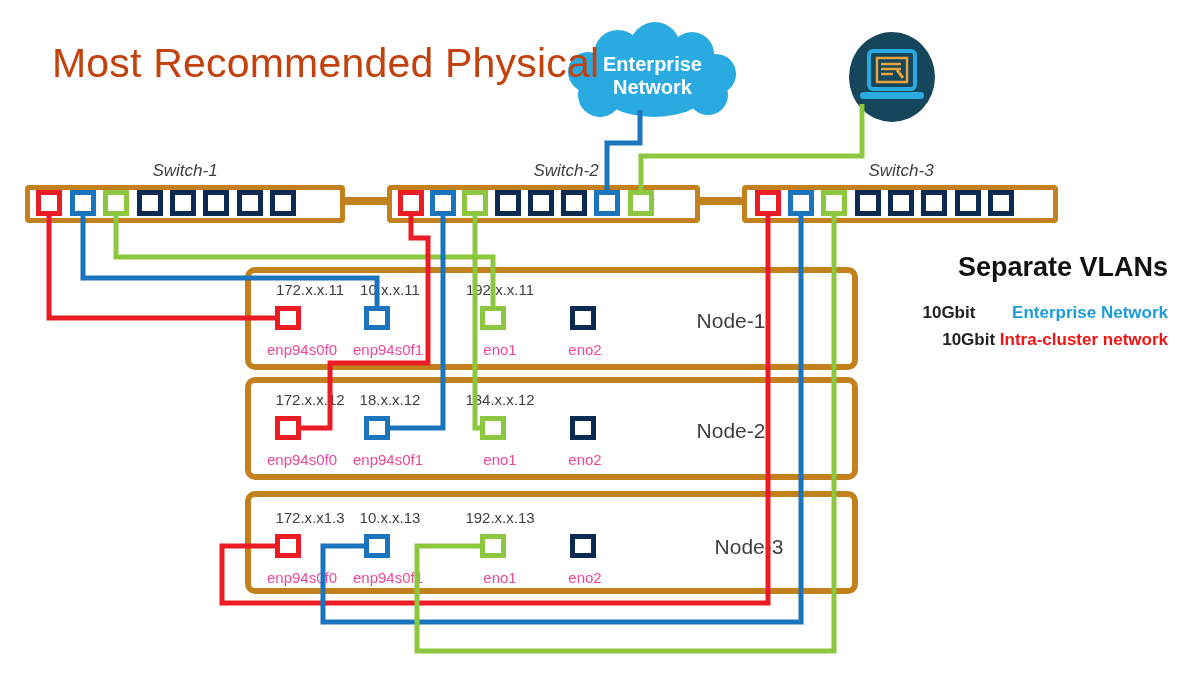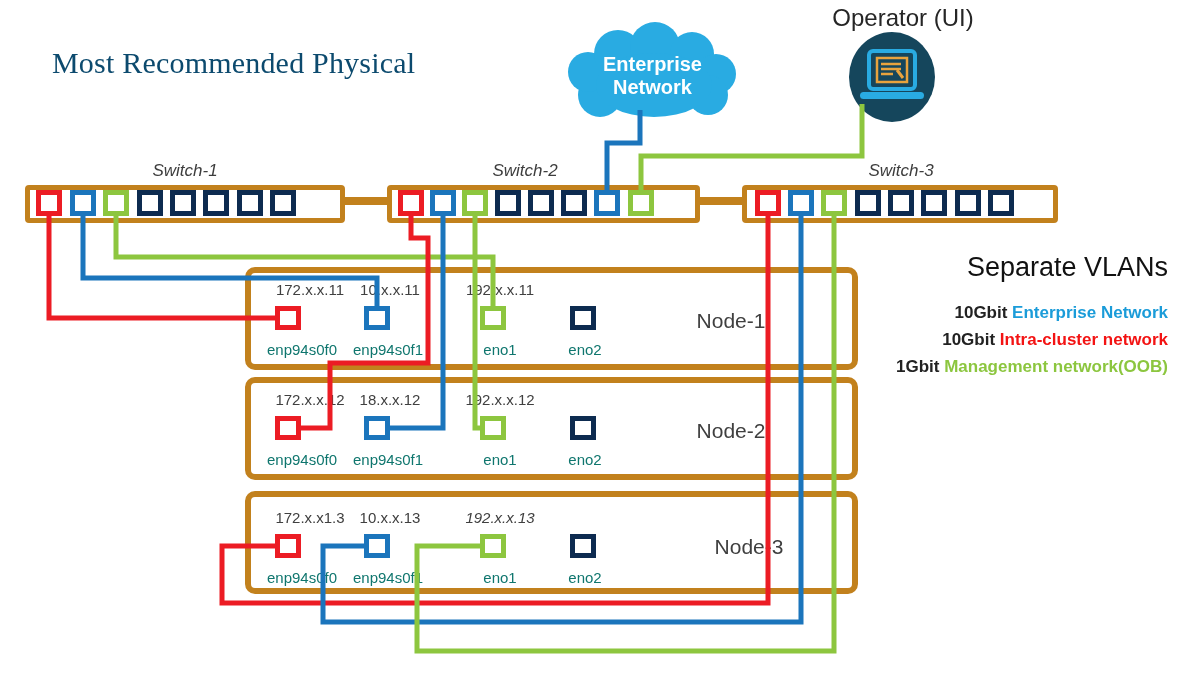--- a/index.html
+++ b/index.html
@@ -1,36 +1,36 @@
 <!DOCTYPE html>
 <html><head>
 <meta charset="utf-8">
 <style>
   * { margin:0; padding:0; box-sizing:border-box; }
   body { font-family:"Liberation Sans","DejaVu Sans",sans-serif; background:#fff; }
   .canvas { position:relative; width:1186px; height:675px; background:#fff; overflow:hidden; }
   .wires { position:absolute; left:0; top:0; z-index:5; pointer-events:none; }
-  .title { position:absolute; left:52px; top:46px; z-index:6; font-size:30px; line-height:34px; color:#0c4a6e; letter-spacing:0.2px;font-family:Liberation Serif, serif; }
+  .title { position:absolute; left:52px; top:46px; z-index:6; font-size:41px; line-height:34px; color:#c2410c; letter-spacing:0.2px; }
   .sw-label { position:absolute; top:161px; width:120px; text-align:center; z-index:6; font-size:17px; color:#3d3d3d;font-style:italic; }
   .box { position:absolute; border:5px solid #c2811d; background:#fff; border-radius:4px; z-index:2; }
   .nodebox { border-width:6px; border-radius:10px; }
   .port { position:absolute; background:#fff; border-style:solid; z-index:6; }
   .sm { width:26px; height:26px; border-width:5px; }
   .nd { width:26px; height:24px; border-width:5px; }
   .red   { border-color:#ec1c24; }
   .blue  { border-color:#1b75bc; }
   .green { border-color:#8dc63f; }
   .navy  { border-color:#0d2b50; }
   .iplabel   { position:absolute; width:100px; text-align:center; z-index:4; font-size:15px; color:#404040; }
-  .portname  { position:absolute; width:110px; text-align:center; z-index:4; font-size:15px; color:#0f766e; }
+  .portname  { position:absolute; width:110px; text-align:center; z-index:4; font-size:15px; color:#ec4899; }
   .nodename  { position:absolute; width:130px; text-align:center; z-index:4; font-size:21px; color:#3f3f3f; }
   .cloud-label { position:absolute; left:585px; top:53px; width:135px; z-index:6; text-align:center; color:#fff; font-size:20px; font-weight:bold; line-height:23px; }
   .operator-label { position:absolute; left:818px; top:4px; width:170px; z-index:6; text-align:center; font-size:24px; color:#262626; }
   .legend { position:absolute; right:18px; top:252px; width:340px; z-index:6; text-align:right; }
-  .legend-heading { font-size:27px; font-weight:normal; color:#111; margin-bottom:16px; }
+  .legend-heading { font-size:27px; font-weight:bold; color:#111; margin-bottom:16px; }
   .legend-item { font-size:17px; font-weight:bold; line-height:27px; color:#222; }
 </style>
 </head>
 <body>
 
 <div class="canvas">
 
   <svg class="wires" width="1186" height="675" viewBox="0 0 1186 675">
 
     <g fill="#29abe2">
@@ -77,24 +77,23 @@
   </svg>
 
   <div class="title">
     <div>Most Recommended Physical</div>
   </div>
 
   <div class="cloud-label">
     <div>Enterprise</div>
     <div>Network</div>
   </div>
-  <div class="operator-label">Operator (UI)</div>
 
   <div class="sw-label" style="left:125px;">Switch-1</div>
-  <div class="sw-label" style="left:465px;">Switch-2</div>
+  <div class="sw-label" style="left:506px;">Switch-2</div>
   <div class="sw-label" style="left:841px;">Switch-3</div>
 
   <div class="box" style="left:25px;top:185px;width:320px;height:38px;"></div>
   <div class="box" style="left:387px;top:185px;width:313px;height:38px;"></div>
   <div class="box" style="left:742px;top:185px;width:316px;height:38px;"></div>
 
   <div class="port sm red" style="left:36px;top:190px;"></div>
   <div class="port sm blue" style="left:70px;top:190px;"></div>
   <div class="port sm green" style="left:103px;top:190px;"></div>
   <div class="port sm navy" style="left:137px;top:190px;"></div>
@@ -133,53 +132,49 @@
   <div class="port nd green" style="left:480px;top:306px;"></div>
   <div class="port nd navy" style="left:570px;top:306px;"></div>
   <div class="portname" style="left:247px;top:341px;">enp94s0f0</div>
   <div class="portname" style="left:333px;top:341px;">enp94s0f1</div>
   <div class="portname" style="left:445px;top:341px;">eno1</div>
   <div class="portname" style="left:530px;top:341px;">eno2</div>
   <div class="nodename" style="left:666px;top:309px;">Node-1</div>
 
   <div class="iplabel" style="left:260px;top:391px;">172.x.x.12</div>
   <div class="iplabel" style="left:340px;top:391px;">18.x.x.12</div>
-  <div class="iplabel" style="left:450px;top:391px;">192.x.x.12</div>
+  <div class="iplabel" style="left:450px;top:391px;">134.x.x.12</div>
   <div class="port nd red" style="left:275px;top:416px;"></div>
   <div class="port nd blue" style="left:364px;top:416px;"></div>
   <div class="port nd green" style="left:480px;top:416px;"></div>
   <div class="port nd navy" style="left:570px;top:416px;"></div>
   <div class="portname" style="left:247px;top:451px;">enp94s0f0</div>
   <div class="portname" style="left:333px;top:451px;">enp94s0f1</div>
   <div class="portname" style="left:445px;top:451px;">eno1</div>
   <div class="portname" style="left:530px;top:451px;">eno2</div>
   <div class="nodename" style="left:666px;top:419px;">Node-2</div>
 
   <div class="iplabel" style="left:260px;top:509px;">172.x.x1.3</div>
   <div class="iplabel" style="left:340px;top:509px;">10.x.x.13</div>
-  <div class="iplabel" style="left:450px;top:509px;font-style:italic;">192.x.x.13</div>
+  <div class="iplabel" style="left:450px;top:509px;">192.x.x.13</div>
   <div class="port nd red" style="left:275px;top:534px;"></div>
   <div class="port nd blue" style="left:364px;top:534px;"></div>
   <div class="port nd green" style="left:480px;top:534px;"></div>
   <div class="port nd navy" style="left:570px;top:534px;"></div>
   <div class="portname" style="left:247px;top:569px;">enp94s0f0</div>
   <div class="portname" style="left:333px;top:569px;">enp94s0f1</div>
   <div class="portname" style="left:445px;top:569px;">eno1</div>
   <div class="portname" style="left:530px;top:569px;">eno2</div>
   <div class="nodename" style="left:684px;top:535px;">Node-3</div>
 
   <div class="legend">
     <div class="legend-heading">Separate VLANs</div>
     <div class="legend-item">
       <span>10Gbit</span>
-      <span class="legend-label" style="color: rgb(27, 156, 217);">Enterprise Network</span>
+      <span class="legend-label" style="color: rgb(27, 156, 217); margin-left: 32px;">Enterprise Network</span>
     </div>
     <div class="legend-item">
       <span>10Gbit</span>
       <span class="legend-label" style="color: rgb(243, 19, 19);">Intra-cluster network</span>
-    </div>
-    <div class="legend-item">
-      <span>1Gbit</span>
-      <span class="legend-label" style="color: rgb(140, 198, 63);">Management network(OOB)</span>
     </div>
   </div>
 
 </div>
 
 </body></html>

